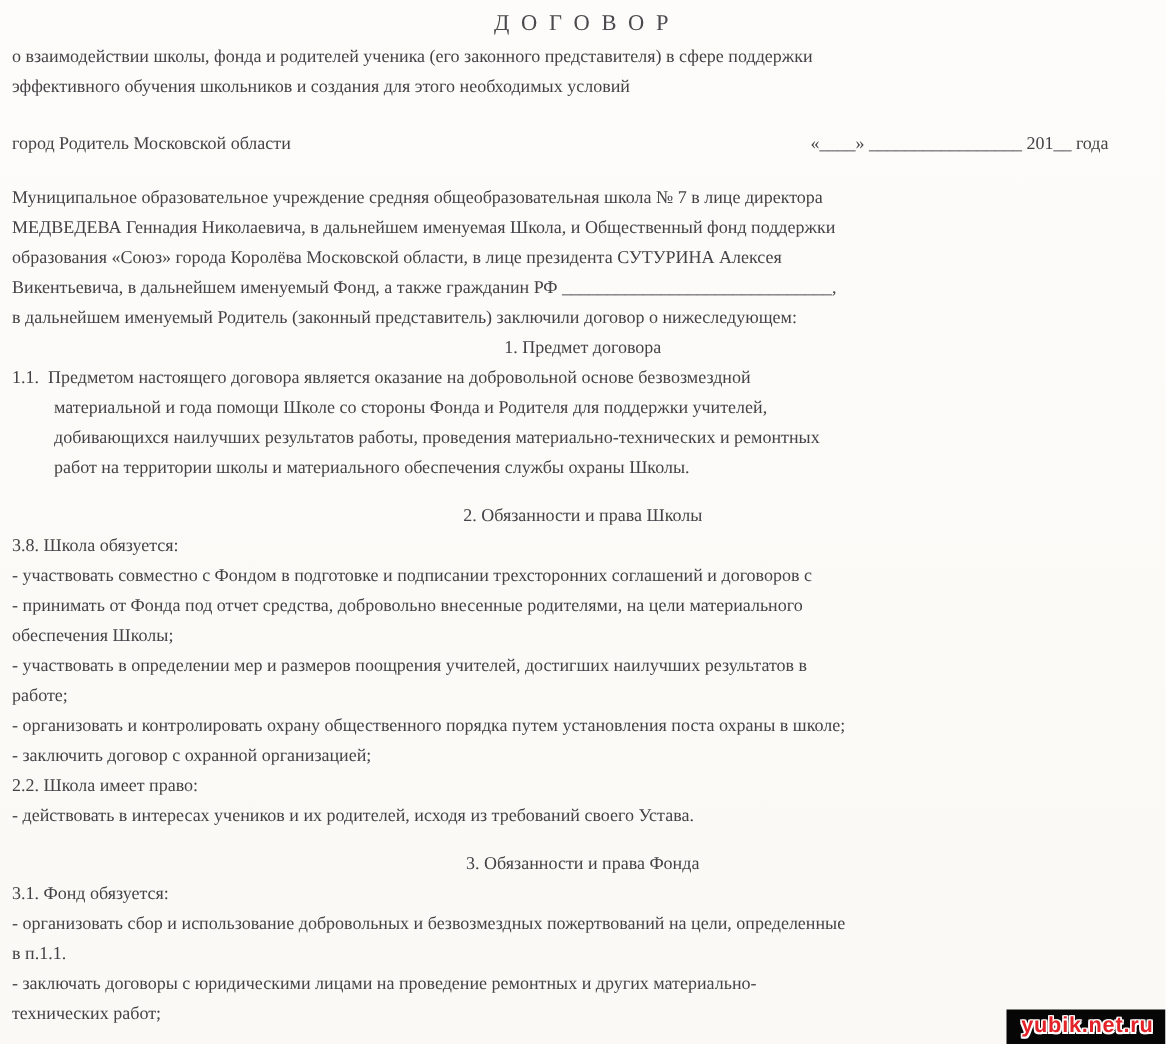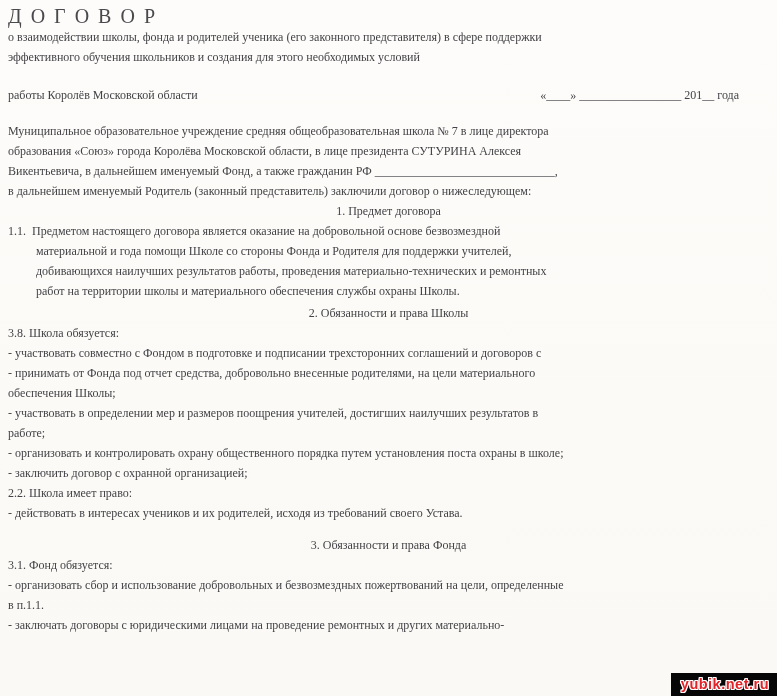--- a/index.html
+++ b/index.html
@@ -16,30 +16,31 @@
     height: 696px;
     padding: 6px 8px 0 8px;
     filter: blur(0.25px);
   }
   .line {
     white-space: pre;
     font-size: 12px;
     line-height: 20px;
   }
   .title {
-    font-size: 20px;
+    text-align: center;
+    font-size: 15px;
     letter-spacing: 2px;
     line-height: 21px;
     color: #4a4a4e;
   }
   .heading { text-align: center; }
   .mt18 { margin-top: 18px; }
   .mt16 { margin-top: 16px; }
   .mt12 { margin-top: 12px; text-align: center; }
-  .mt2  { margin-top: 2px; }
+  .mt2  { margin-top: 12px; }
   .dateline {
     display: flex;
     justify-content: space-between;
     padding-right: 30px;
   }
   .hang { padding-left: 28px; }
   .watermark {
     position: absolute;
     right: 0;
     bottom: 0;
@@ -62,26 +63,27 @@
 <body>
 
 <div class="page">
 
   <div class="line title">Д О Г О В О Р</div>
 
   <div class="line">о взаимодействии школы, фонда и родителей ученика (его законного представителя) в сфере поддержки</div>
   <div class="line">эффективного обучения школьников и создания для этого необходимых условий</div>
 
   <div class="dateline mt18">
-    <span class="line">работы Королёв Московской области</span>
+    <span class="line">город Родитель Московской области</span>
     <span class="line">«____» _________________ 201__ года</span>
   </div>
 
   <div class="preamble mt16">
     <div class="line">Муниципальное образовательное учреждение средняя общеобразовательная школа № 7 в лице директора</div>
+    <div class="line">МЕДВЕДЕВА Геннадия Николаевича, в дальнейшем именуемая Школа, и Общественный фонд поддержки</div>
     <div class="line">образования «Союз» города Королёва Московской области, в лице президента СУТУРИНА Алексея</div>
     <div class="line">Викентьевича, в дальнейшем именуемый Фонд, а также гражданин РФ ______________________________,</div>
     <div class="line">в дальнейшем именуемый Родитель (законный представитель) заключили договор о нижеследующем:</div>
   </div>
 
   <div class="line heading">1. Предмет договора</div>
   <div class="section">
     <div class="line">1.1.  Предметом настоящего договора является оказание на добровольной основе безвозмездной</div>
     <div class="line hang">материальной и года помощи Школе со стороны Фонда и Родителя для поддержки учителей,</div>
     <div class="line hang">добивающихся наилучших результатов работы, проведения материально-технических и ремонтных</div>
@@ -101,19 +103,20 @@
     <div class="line">2.2. Школа имеет право:</div>
     <div class="line">- действовать в интересах учеников и их родителей, исходя из требований своего Устава.</div>
   </div>
 
   <div class="line heading mt12">3. Обязанности и права Фонда</div>
   <div class="section">
     <div class="line">3.1. Фонд обязуется:</div>
     <div class="line">- организовать сбор и использование добровольных и безвозмездных пожертвований на цели, определенные</div>
     <div class="line">в п.1.1.</div>
     <div class="line">- заключать договоры с юридическими лицами на проведение ремонтных и других материально-</div>
+    <div class="line">технических работ;</div>
   </div>
 
 </div>
 
 <div class="watermark">
   <span>yubik.net.ru</span>
 </div>
 
 </body></html>

